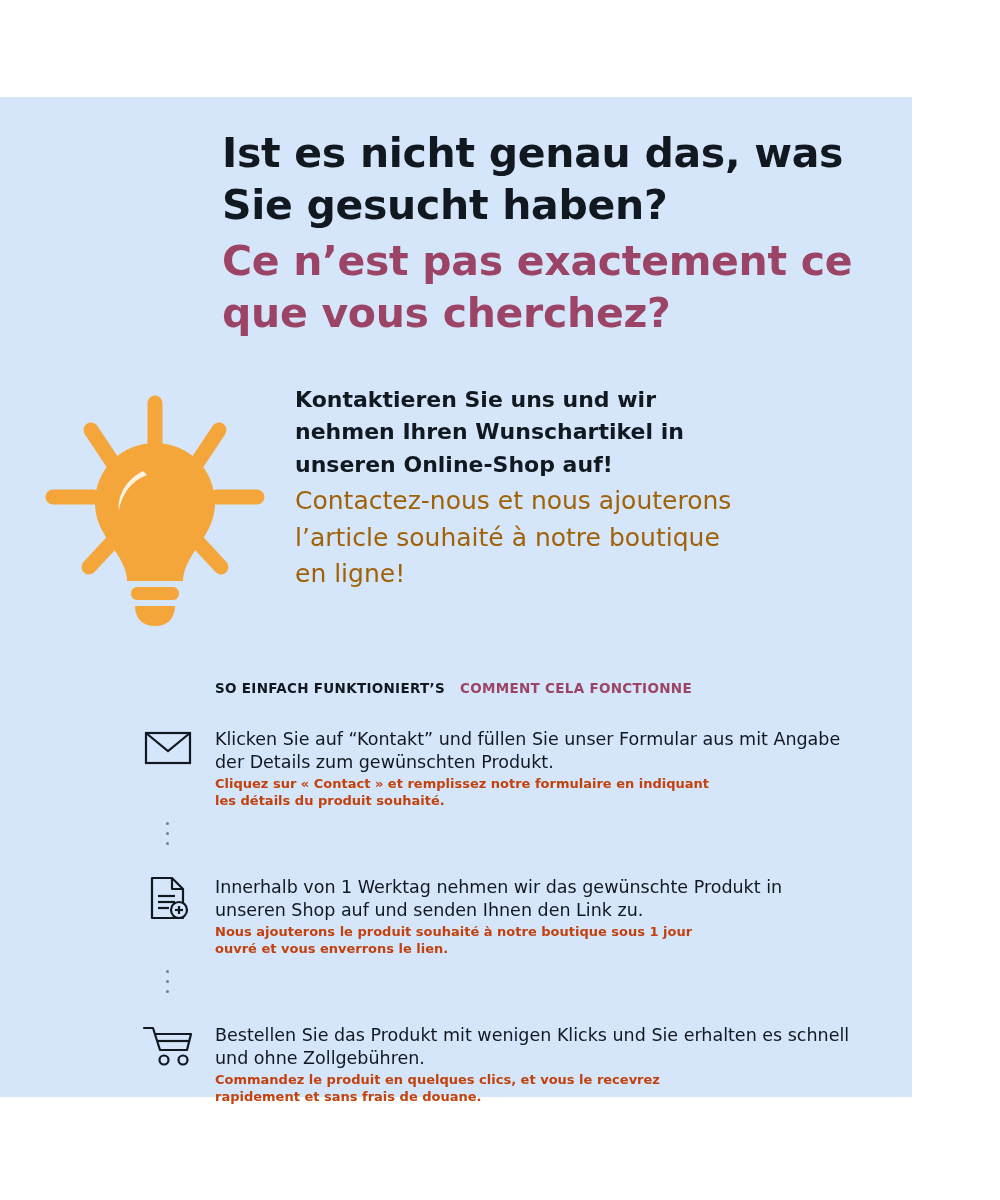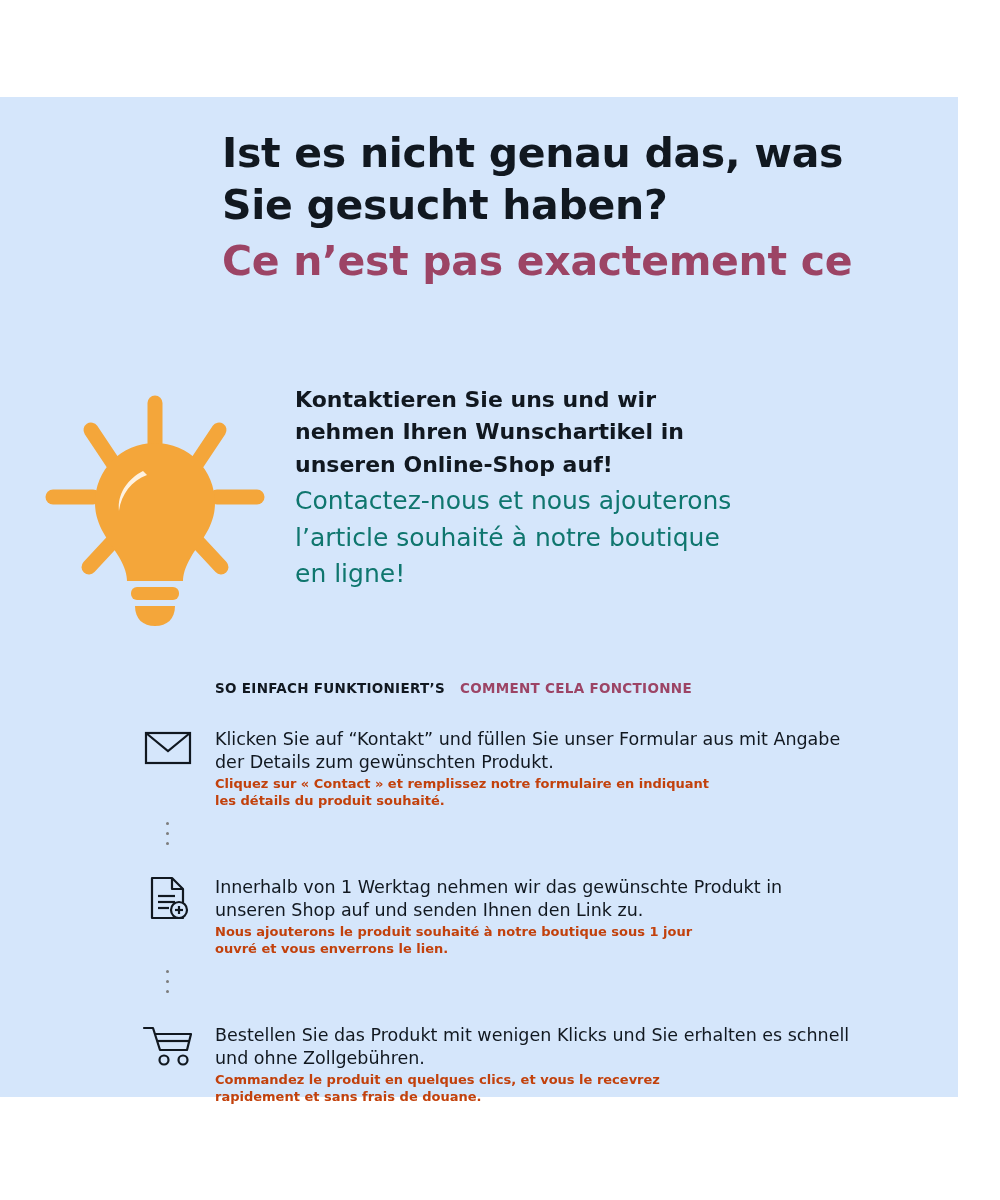--- a/index.html
+++ b/index.html
@@ -19,21 +19,20 @@
     height: 1200px;
     background: #ffffff;
   }
   .panel {
     position: absolute;
     left: 0;
     top: 97px;
     width: 912px;
     height: 1000px;
     background: #d5e6fb;
-    padding-left: 46px;
   }
   
   .headings {
     position: absolute;
     left: 222px;
     top: 30px;
     width: 700px;
   }
   .head-de {
     font-family: "DejaVu Sans", sans-serif;
@@ -72,21 +71,21 @@
     font-weight: bold;
     font-size: 22px;
     line-height: 1.47;
     color: #111820;
   }
   .sub-fr {
     font-family: "DejaVu Sans", sans-serif;
     font-weight: normal;
     font-size: 25px;
     line-height: 1.47;
-    color: #0f766e;
+    color: #a16207;
     margin-top: 2px;
   }
   
   .howto {
     position: absolute;
     left: 215px;
     top: 583px;
     display: flex;
     align-items: baseline;
     gap: 15px;
@@ -162,20 +161,21 @@
 <div class="page">
   <div class="panel">
 
     <div class="headings">
       <div class="head-de">
         <div>Ist es nicht genau das, was</div>
         <div>Sie gesucht haben?</div>
       </div>
       <div class="head-fr">
         <div>Ce n’est pas exactement ce</div>
+        <div>que vous cherchez?</div>
       </div>
     </div>
 
     <div class="bulb-wrap">
       <svg width="240" height="250" viewBox="0 0 240 250">
         <g stroke="#f4a63a" stroke-width="15" stroke-linecap="round">
           <line x1="120" y1="18" x2="120" y2="58"></line>
           <line x1="56" y1="45" x2="78" y2="78"></line>
           <line x1="184" y1="45" x2="162" y2="78"></line>
           <line x1="18" y1="112" x2="58" y2="112"></line>

